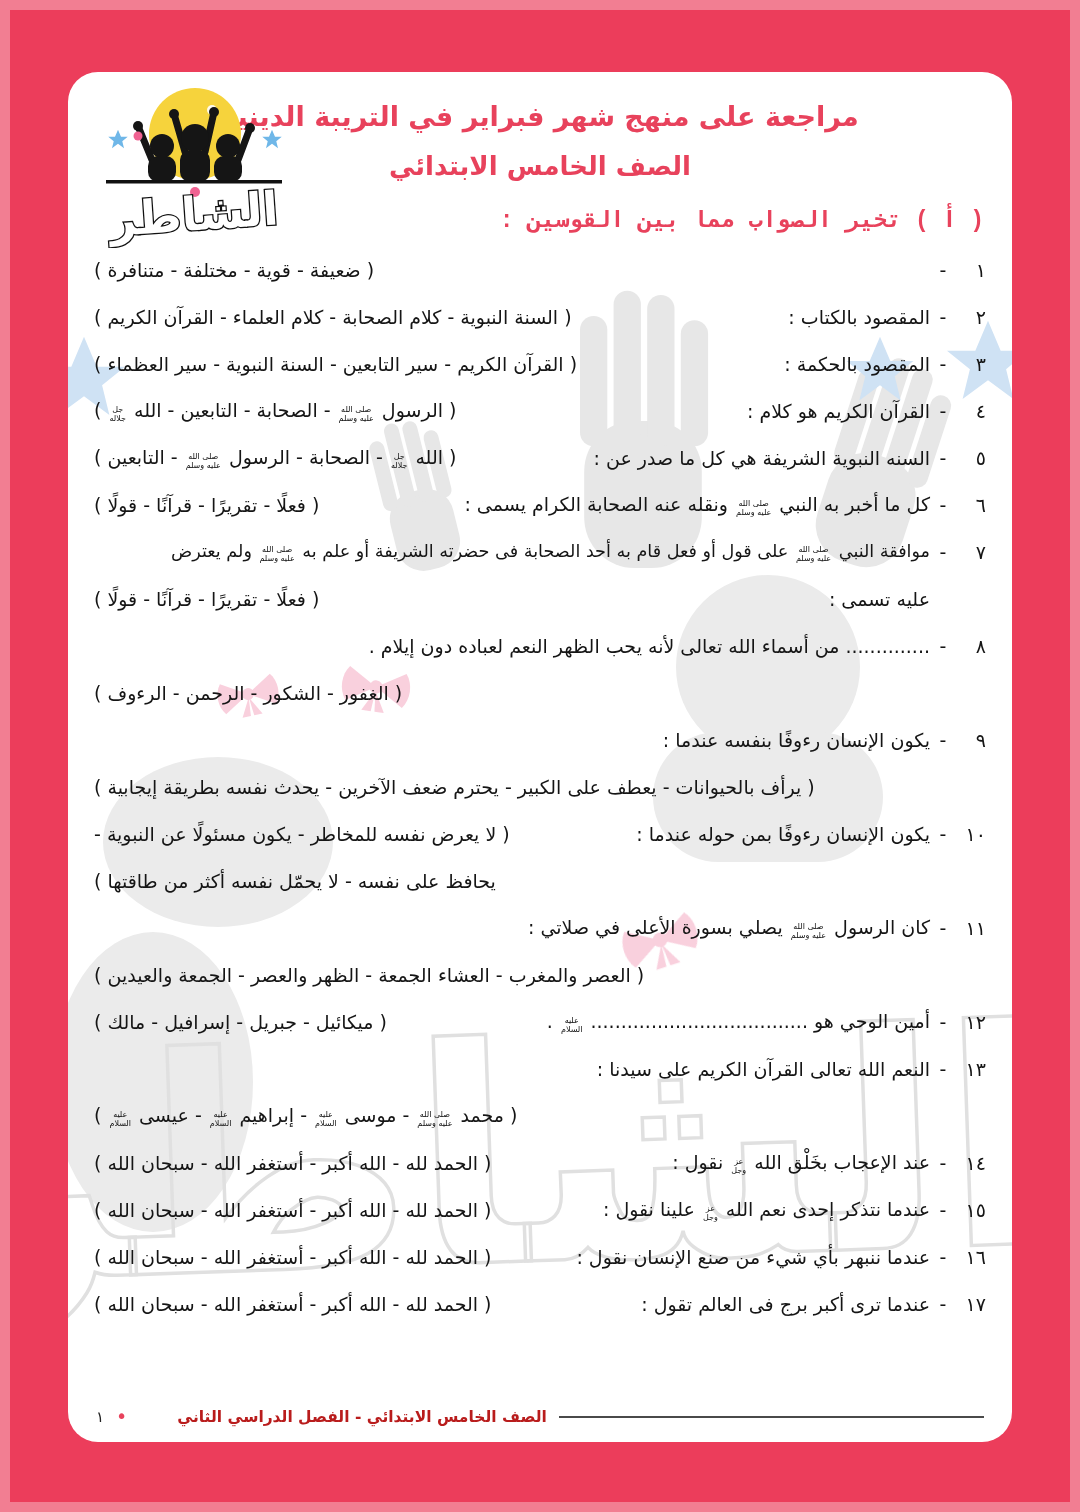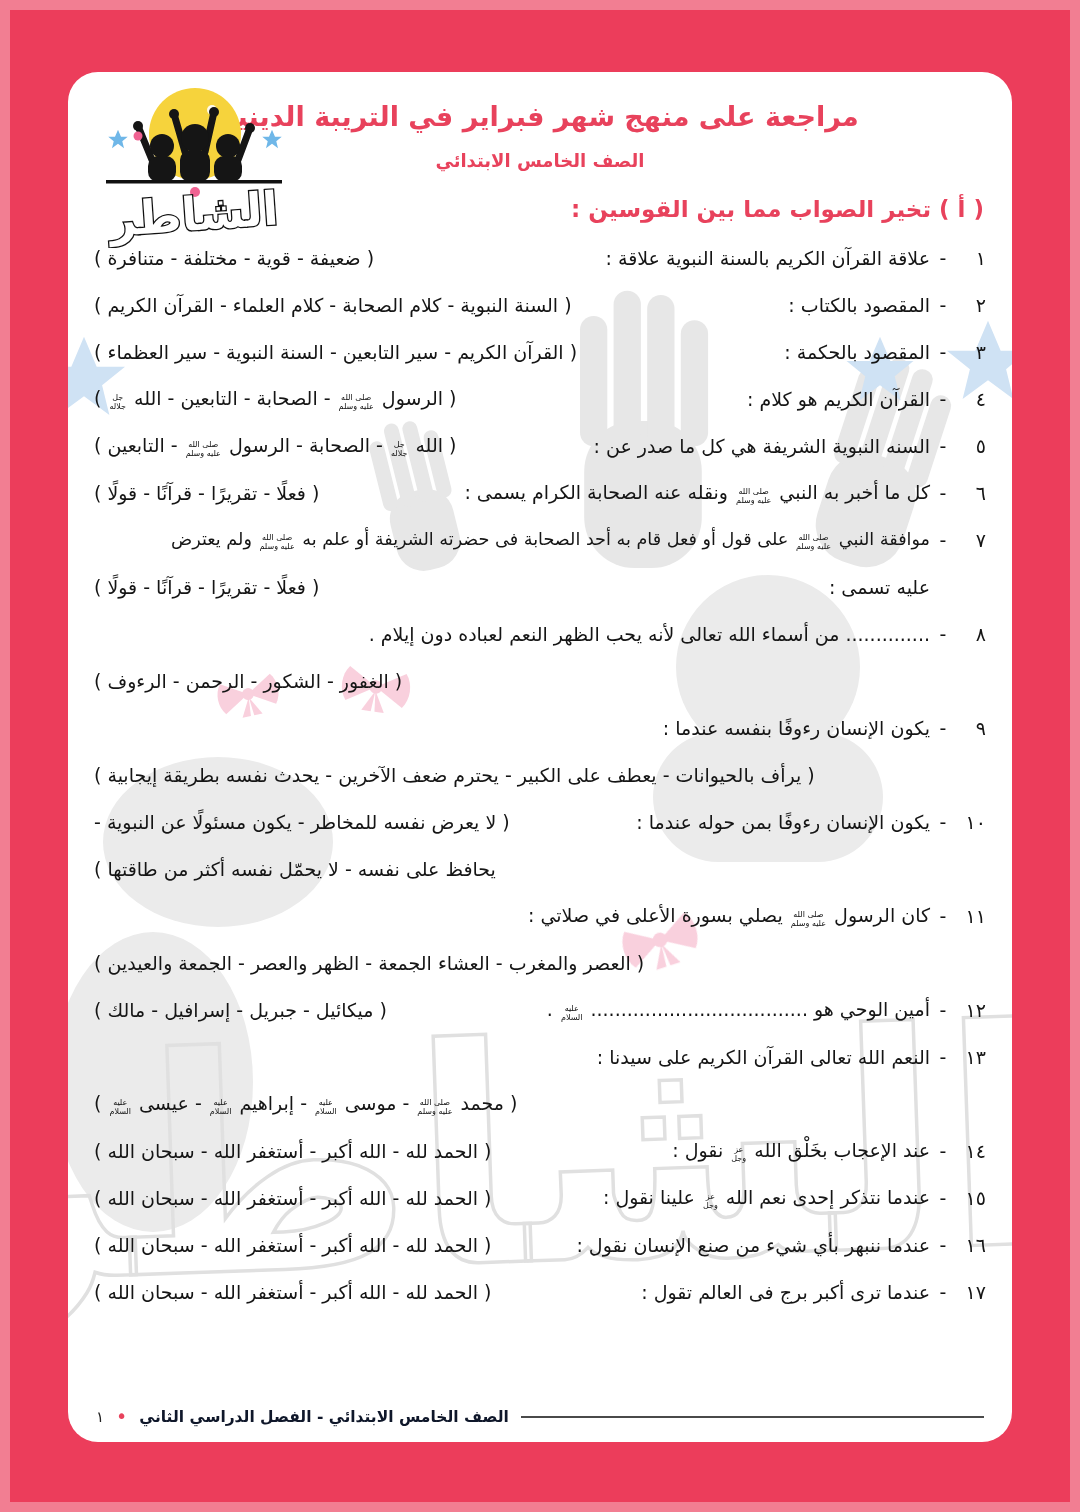--- a/index.html
+++ b/index.html
@@ -27,24 +27,24 @@
     direction: rtl;
     padding: 18px 26px 0 26px;
     color: #151515;
   }
   .logo-wrap { position: absolute; left: 20px; top: 10px; width: 214px; height: 166px; z-index: 2; }
   .title1, .title2 {
     text-align: center; font-weight: bold; color: #E8425C;
     line-height: 1.25;
   }
   .title1 { font-size: 27px; margin: 10px 40px 0 40px; }
-  .title2 { font-size: 18px; margin: 16px 0 0 0; }
+  .title2 { font-size: 26px; margin: 16px 0 0 0; }
   .section-h {
     font-size: 23px; font-weight: bold; color: #E8425C;
-    margin: 24px 2px 0 0; text-align: right;
+    margin: 24px 2px 0 0; text-align: right; font-family: Liberation Mono, monospace;
   }
   .questions { margin-top: 12px; }
   .row {
     display: flex; align-items: center;
     min-height: 47px;
     font-size: 19px;
   }
   .qnum { width: 30px; flex-shrink: 0; text-align: right; }
   .qdash { width: 26px; flex-shrink: 0; text-align: center; }
   .qtext { white-space: nowrap; }
@@ -59,21 +59,21 @@
     text-align: center; vertical-align: -4px;
     margin: 0 2px; color: #111; white-space: normal;
   }
   .footer {
     position: absolute; z-index: 1;
     bottom: 16px; right: 28px; left: 28px;
     display: flex; align-items: center; gap: 12px;
     direction: rtl;
   }
   .footer-line { flex: 1; border-top: 2px solid #4a4a4a; height: 0; }
-  .footer-text { font-size: 15.5px; color: #0f172a; font-weight: bold; }
+  .footer-text { font-size: 15.5px; color: #b91c1c; font-weight: bold; margin-left: 38px; }
   .footer-bullet { color: #E8425C; font-size: 19px; line-height: 1; }
   .footer-page { font-size: 15px; color: #222; }
 </style>
 </head>
 <body>
 
 <div class="frame-edge"></div>
 
 <div class="card">
 
@@ -174,21 +174,20 @@
   <div class="content">
     <div class="title1">مراجعة على منهج شهر فبراير في التريبة الدينية</div>
     <div class="title2">الصف الخامس الابتدائي</div>
     <div class="section-h">( أ ) تخير الصواب مما بين القوسين :</div>
 
     <div class="questions">
 
       <div class="row">
         <span class="qnum">١</span>
         <span class="qdash">-</span>
-        <span class="qtext">علاقة القرآن الكريم بالسنة النبوية علاقة :</span>
         <span class="qopts">( ضعيفة - قوية - مختلفة - متنافرة )</span>
       </div>
 
       <div class="row">
         <span class="qnum">٢</span>
         <span class="qdash">-</span>
         <span class="qtext">المقصود بالكتاب :</span>
         <span class="qopts">( السنة النبوية - كلام الصحابة - كلام العلماء - القرآن الكريم )</span>
       </div>
 

